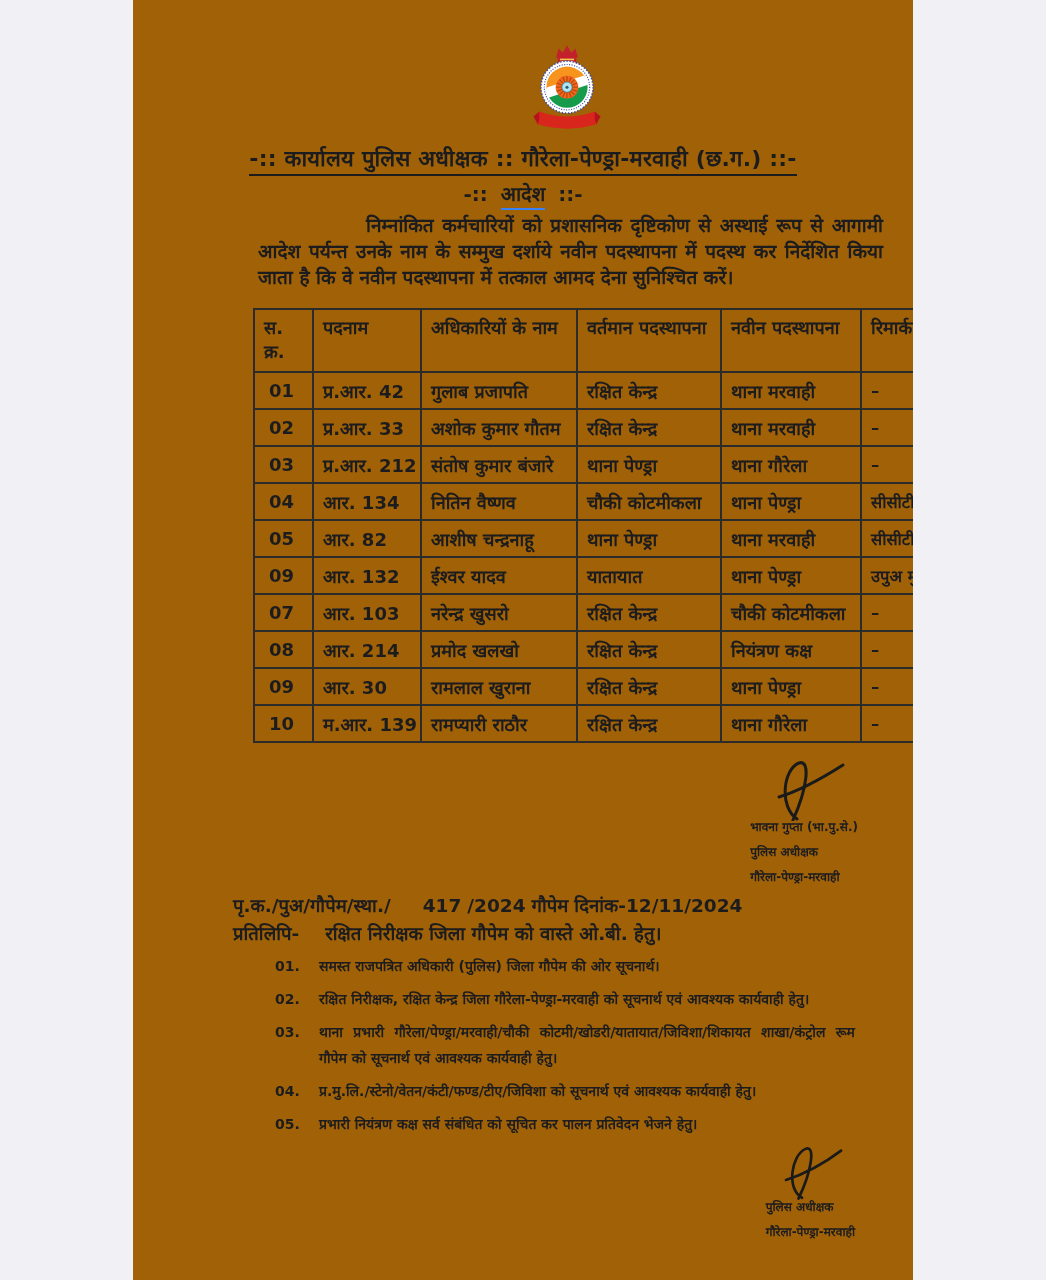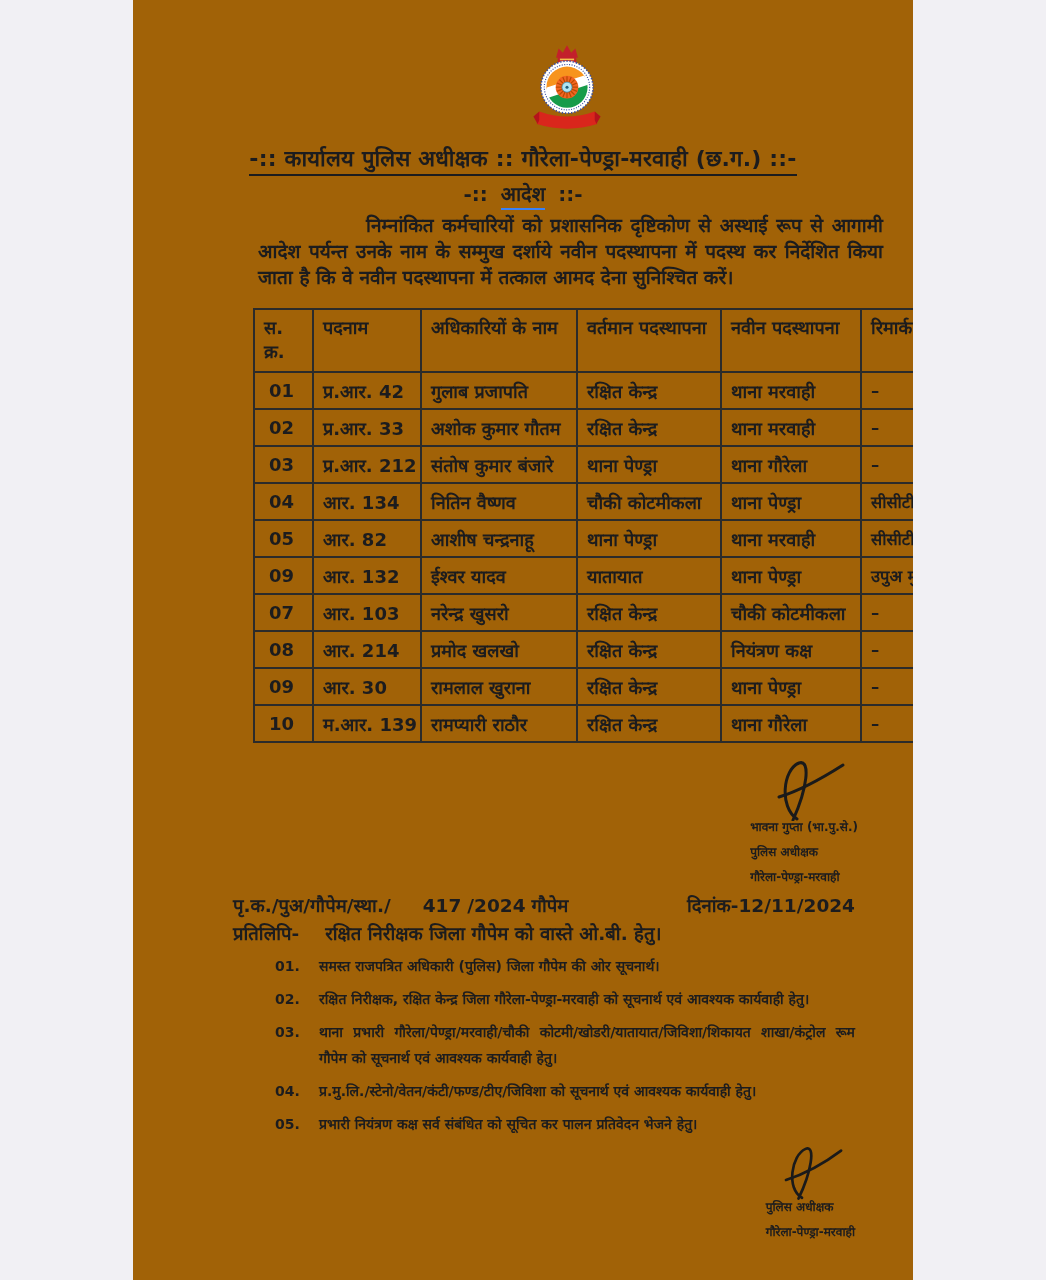--- a/index.html
+++ b/index.html
@@ -82,21 +82,21 @@
   td.remark{font-size:16.5px;}
   .sig-block{
     width:fit-content;
     margin:16px 55px 0 auto;
     text-align:left;
     font-size:12px;font-weight:700;
     line-height:25px;
   }
   .sig-scribble{display:block;margin:0 auto -6px auto;}
   .ref-row{
-    display:flex;justify-content:space-between;align-items:baseline;
+    display:flex;align-items:baseline;
     margin:2px 58px 0 100px;
     font-size:18.5px;font-weight:700;
   }
   .ref-left span{margin-right:6px;}
   .ref-num{margin:0 40px 0 26px;}
   .ref-year{margin-right:22px;}
   .ref-right span{}
   .copy-row{
     margin:3px 30px 0 100px;
     font-size:18.5px;font-weight:700;

